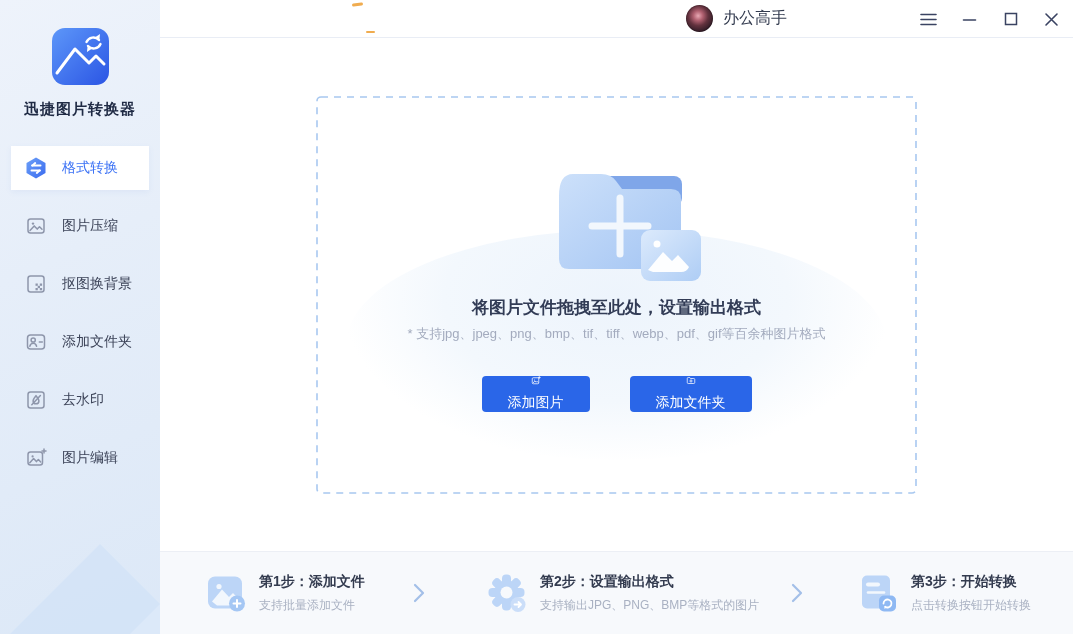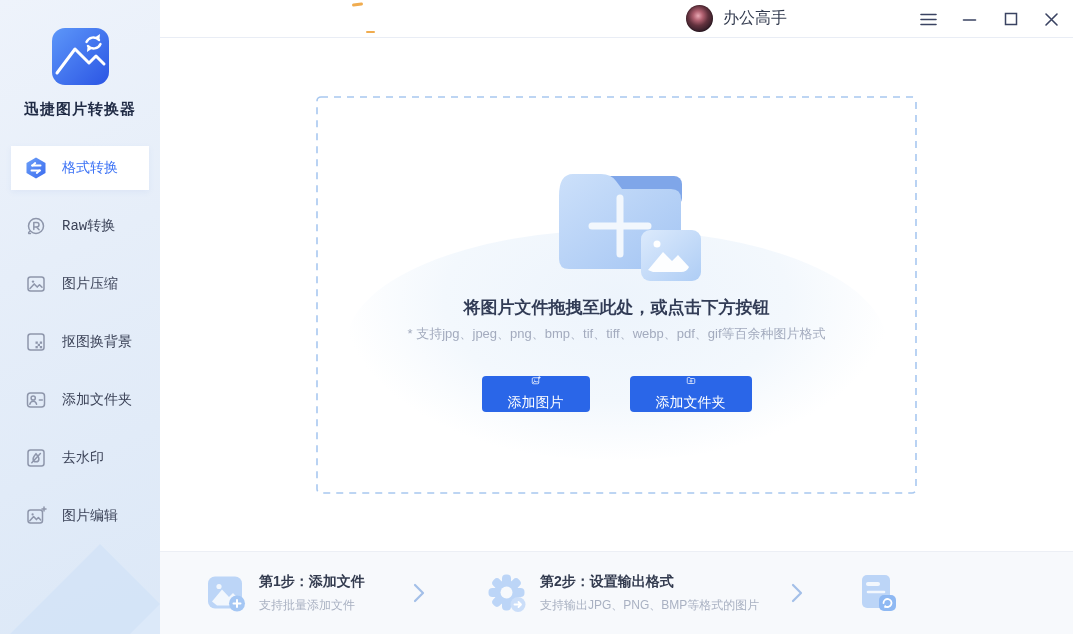--- a/index.html
+++ b/index.html
@@ -19,21 +19,21 @@
     border-left:120px solid transparent; border-right:120px solid transparent;
     border-bottom:120px solid #DDE9F8; opacity:.9; }
   .logo-wrap{ position:relative; padding-top:28px; text-align:center; }
   .logo{ width:57px; height:57px; display:inline-block; }
   .app-name{ margin-top:11px; font-size:15px; font-weight:bold; color:#1F2A44; letter-spacing:1px; }
 
   .menu{ position:absolute; top:146px; left:0; width:160px; list-style:none; }
   .menu-item{
     height:44px; margin:0 11px 14px 11px; border-radius:0;
     display:flex; align-items:center; gap:14px; padding-left:13px;
-    cursor:pointer; color:#3C4358; font-size:14px;font-family:Liberation Mono, monospace;
+    cursor:pointer; color:#3C4358; font-size:14px;
   }
   .menu-item.active{ background:#FFFFFF; color:#3D73F5; box-shadow:0 2px 6px rgba(90,130,200,.08); }
   .menu-item .mi-icon{ width:24px; height:24px; flex:0 0 24px; display:flex; align-items:center; justify-content:center; }
 
   
   .topbar{
     position:absolute; left:160px; top:0; width:913px; height:38px;
     background:#fff; border-bottom:1px solid #E9EDF5;
   }
   .user{ position:absolute; left:526px; top:5px; display:flex; align-items:center; gap:10px; cursor:pointer; }
@@ -108,30 +108,20 @@
               </linearGradient>
             </defs>
           <path d="M12 1.5 L21.5 7 V17 L12 22.5 L2.5 17 V7 Z" fill="url(#lg-hex)"></path>
           <path d="M8 9.5 H16.5" stroke="#fff" stroke-width="2" stroke-linecap="round"></path>
           <path d="M8.6 9.5 l2.6 -2.4" stroke="#fff" stroke-width="2" stroke-linecap="round"></path>
           <path d="M16 14.5 H7.5" stroke="#fff" stroke-width="2" stroke-linecap="round"></path>
           <path d="M15.4 14.5 l-2.6 2.4" stroke="#fff" stroke-width="2" stroke-linecap="round"></path>
         </svg>
       </span>
       <span>格式转换</span>
-    </li>
-    <li class="menu-item">
-      <span class="mi-icon">
-        <svg width="22" height="22" viewBox="0 0 22 22" fill="none" stroke="#8E96AB" stroke-width="1.5">
-          <circle cx="11" cy="11" r="7.5"></circle>
-          <path d="M4.5 16.5 c-1.5 1.2 -1.2 2.4 1 2" stroke-linecap="round"></path>
-          <path d="M8.8 14.5 V7.5 h3 a2.2 2.2 0 0 1 0 4.4 h-3 M11.5 11.9 l2.6 2.8" stroke-linecap="round" stroke-linejoin="round"></path>
-        </svg>
-      </span>
-      <span>Raw转换</span>
     </li>
     <li class="menu-item">
       <span class="mi-icon">
         <svg width="22" height="22" viewBox="0 0 22 22" fill="none" stroke="#8E96AB" stroke-width="1.5">
           <rect x="3" y="4" width="16" height="14" rx="2.5"></rect>
           <circle cx="8" cy="8.6" r="1.2" fill="#8E96AB" stroke="none"></circle>
           <path d="M5 15.5 l4.2 -4.6 3 3.2 2.3 -2.4 2.5 2.6" stroke-linecap="round" stroke-linejoin="round"></path>
         </svg>
       </span>
       <span>图片压缩</span>
@@ -236,21 +226,21 @@
         </linearGradient>
       </defs>
       <rect x="40" y="8" width="113" height="30" rx="8" fill="#7FA6E9"></rect>
       <path d="M30 28 Q30 6 44 6 L72 6 Q82 6 87 13 L93 21 L142 21 Q152 21 152 31 L152 91 Q152 101 142 101 L40 101 Q30 101 30 91 Z" fill="url(#lg-folder)"></path>
       <path d="M63 58 H119 M91 30 V86" stroke="#F2F7FD" stroke-width="7" stroke-linecap="round"></path>
       <rect x="112" y="62" width="60" height="51" rx="9" fill="url(#lg-card)"></rect>
       <circle cx="128" cy="76" r="3.5" fill="#fff"></circle>
       <path d="M119 102 L134 84 L143 93 L149 87 L160 99 Q158 104 152 104 L124 104 Z" fill="#FDFEFF"></path>
     </svg>
 
-    <div class="dz-title">将图片文件拖拽至此处，或点击下方按钮</div>
+    <div class="dz-title">将图片文件拖拽至此处，设置输出格式</div>
     <div class="dz-sub">* 支持jpg、jpeg、png、bmp、tif、tiff、webp、pdf、gif等百余种图片格式</div>
 
     <div class="dz-buttons">
       <button class="btn">
         <svg width="18" height="18" viewBox="0 0 18 18" fill="none" stroke="#fff" stroke-width="1.5">
           <rect x="1.5" y="3.5" width="13" height="12" rx="2"></rect>
           <circle cx="6" cy="8" r="1" fill="#fff" stroke="none"></circle>
           <path d="M3.5 13.5 l3.4 -3.6 2.4 2.5 1.8 -1.9 2.4 2.5" stroke-linecap="round" stroke-linejoin="round"></path>
           <path d="M15.5 1 v4 M13.5 3 h4" stroke-linecap="round"></path>
         </svg>
@@ -312,14 +302,18 @@
 
   <div class="step step-3">
     <svg width="40" height="40" viewBox="0 0 40 40">
       <rect x="4" y="2" width="28" height="33" rx="5" fill="#BCD5F7"></rect>
       <path d="M10 11 H20" stroke="#F2F7FD" stroke-width="4" stroke-linecap="round"></path>
       <path d="M10 19 H26" stroke="#F2F7FD" stroke-width="2.6" stroke-linecap="round"></path>
       <rect x="21" y="22" width="17" height="16" rx="5" fill="#8FB9F3"></rect>
       <path d="M25.5 30 a4 4 0 1 1 1.6 3.2" fill="none" stroke="#fff" stroke-width="1.8" stroke-linecap="round"></path>
       <path d="M26.2 35.2 l0.9 -2.6 2.4 1.5 Z" fill="#fff"></path>
     </svg>
+    <div>
+      <div class="step-title">第3步：开始转换</div>
+      <div class="step-sub">点击转换按钮开始转换</div>
+    </div>
   </div>
 </div>
 
 </body></html>

